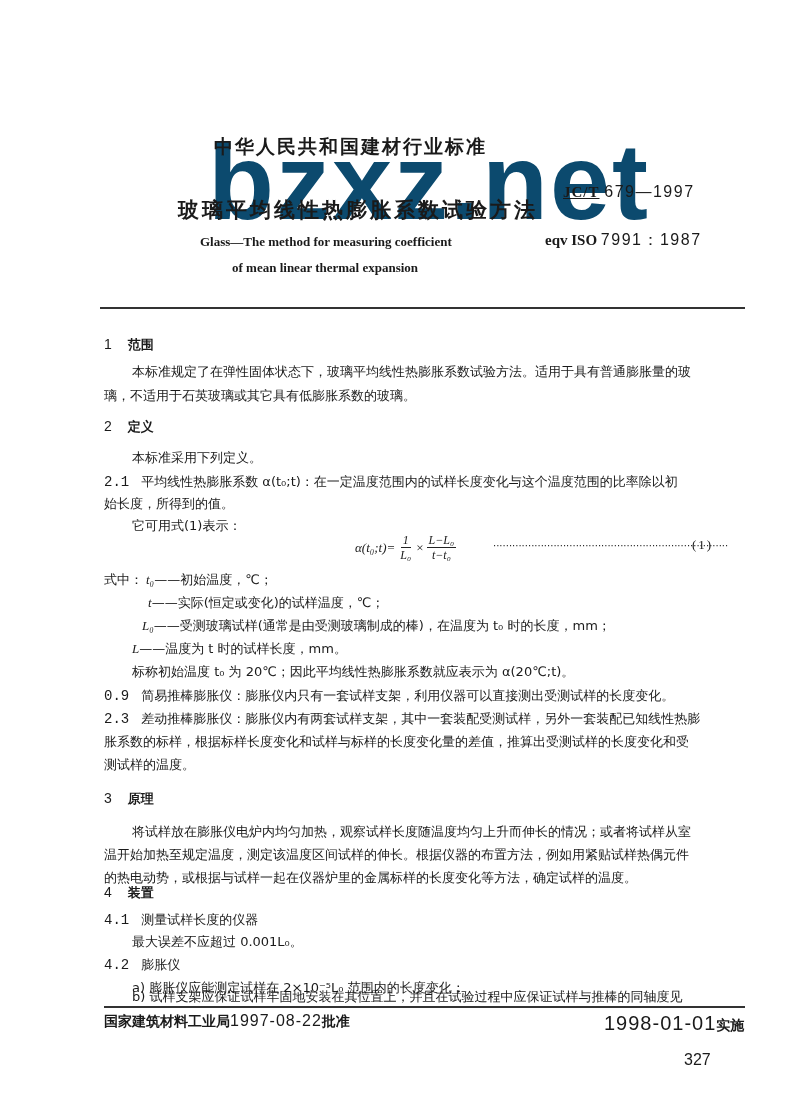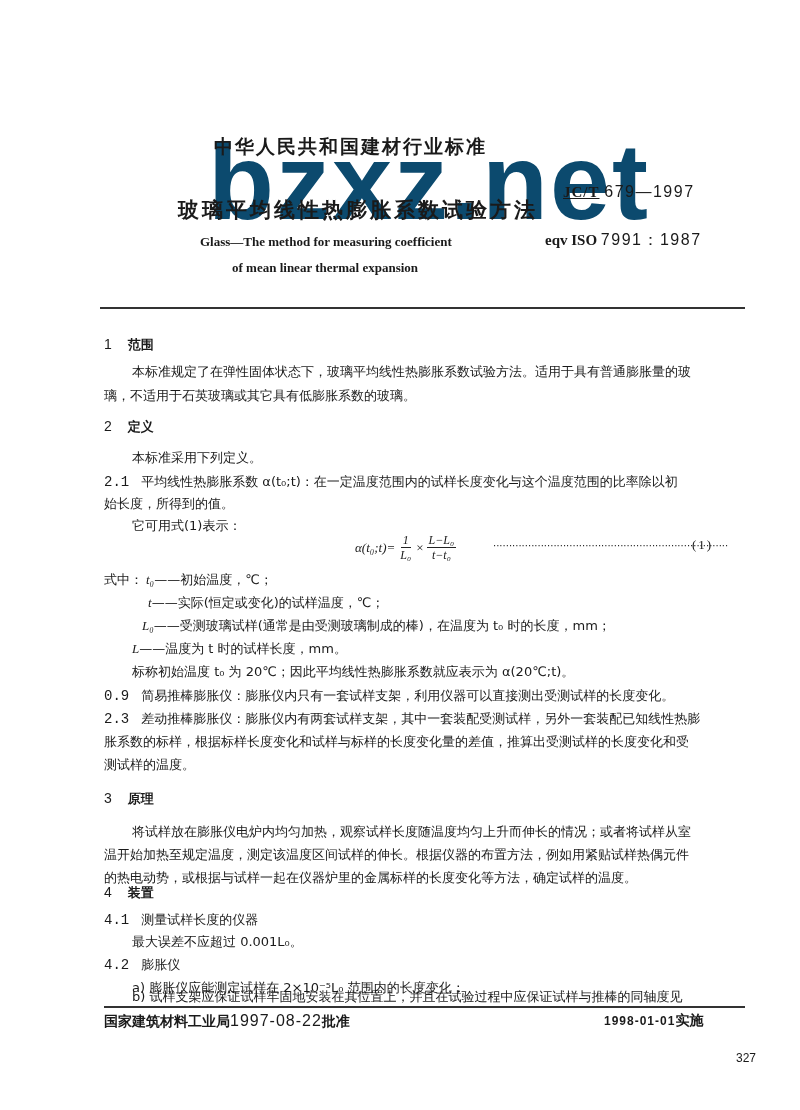--- a/index.html
+++ b/index.html
@@ -30,22 +30,22 @@
   .sub-n { font-family:Liberation Mono, monospace; font-size:14px; margin-right:12px; }
   .formula { left:355px; top:533px; font-family:"Liberation Serif", serif; font-style:italic; font-size:13px; display:flex; align-items:center; }
   .frac { display:inline-flex; flex-direction:column; align-items:center; margin:0 3px; font-size:12px; }
   .frac .num-part { border-bottom:1px solid #222; padding:0 2px; line-height:14px; }
   .frac .den-part { line-height:14px; padding:0 2px; }
   .dots { left:493px; top:540px; font-size:10px; letter-spacing:0; }
   .eqno { left:692px; top:537px; font-family:"Liberation Serif", serif; font-size:13px; letter-spacing:2px; }
   .footer-left { left:104px; top:1012px; font-size:14px; font-weight:bold; }
   .footer-left .num { font-family:"Liberation Sans", sans-serif; font-weight:normal; font-size:16px; letter-spacing:1px; }
   .footer-right { left:604px; top:1012px; font-size:14px; font-weight:bold; }
-  .footer-right .num { font-family:"Liberation Sans", sans-serif; font-weight:bold; font-size:12px; letter-spacing:1px; }
-  .page-num { left:736px; top:1051px; font-family:"Liberation Sans", sans-serif; font-size:12px; }
+  .footer-right .num { font-family:"Liberation Sans", sans-serif; font-weight:normal; font-size:20px; letter-spacing:1px; }
+  .page-num { left:684px; top:1051px; font-family:"Liberation Sans", sans-serif; font-size:16px; }
   i { font-family:"Liberation Serif", serif; }
 </style>
 </head>
 <body>
 
 <div class="abs watermark">bzxz.net</div>
 
 <div class="abs z1 std-header">中华人民共和国建材行业标准</div>
 <div class="abs z1 doc-title">玻璃平均线性热膨胀系数试验方法</div>
 

